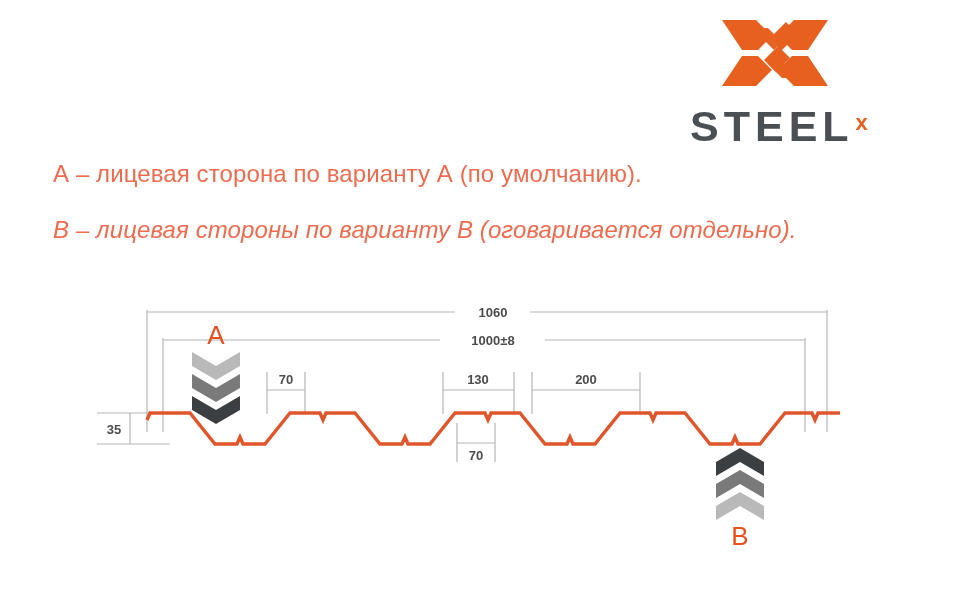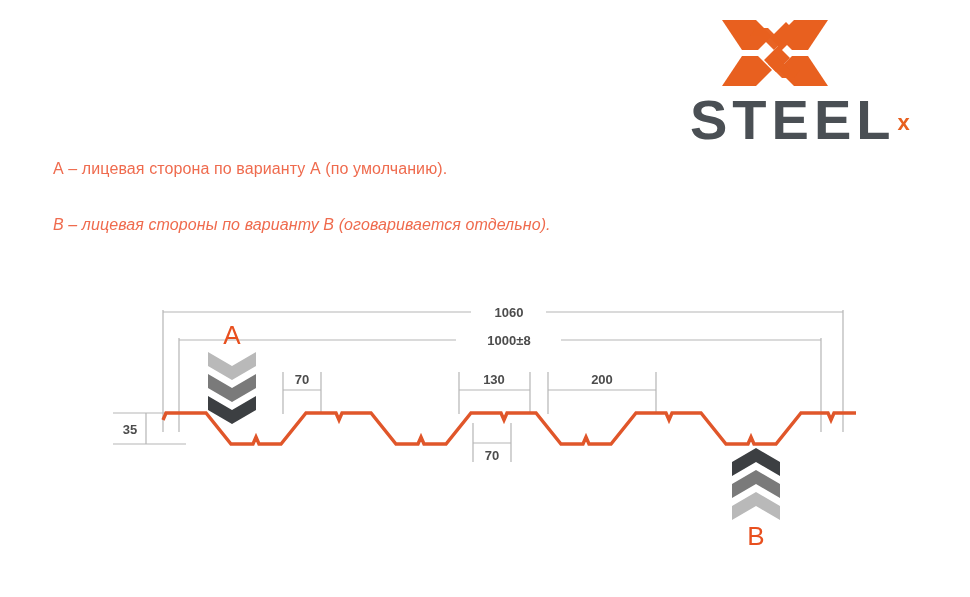--- a/index.html
+++ b/index.html
@@ -12,38 +12,38 @@
   .stage{position:absolute;left:0;top:0;width:970px;height:597px;}
 
   
   .logo{position:absolute;left:690px;top:14px;width:250px;height:130px;}
   .logo-mark{position:absolute;left:30px;top:0px;width:110px;height:78px;}
   .logo-word{
     position:absolute;left:0px;top:92px;width:250px;height:42px;
     display:flex;align-items:flex-end;justify-content:flex-start;
   }
   .logo-steel{
-    font-size:56px;font-weight:bold;letter-spacing:5px;
+    font-size:43px;font-weight:bold;letter-spacing:5px;
     color:#4a4f54;line-height:1;font-family:"Liberation Sans","DejaVu Sans",sans-serif;
   }
   .logo-sup{
     font-size:22px;font-weight:bold;color:#e8601f;line-height:1;
     position:relative;top:-14px;left:2px;
   }
 
   
   .caption{
     position:absolute;left:53px;
-    font-size:16px;color:#ef6b4e;white-space:nowrap;letter-spacing:0.1px;
+    font-size:24px;color:#ef6b4e;white-space:nowrap;letter-spacing:0.1px;
   }
   .caption.l1{top:160px;}
   .caption.l2{top:216px;font-style:italic;}
 
   
-  .drawing{position:absolute;left:16px;top:280px;width:866px;height:290px;text-align:right;}
+  .drawing{position:absolute;left:0px;top:280px;width:866px;height:290px;text-align:right;}
   .drawing svg{display:block;}
 
   .dimtxt{
     font-family:"Liberation Sans","DejaVu Sans",sans-serif;
     font-size:13px;font-weight:bold;fill:#4c4c4c;
   }
   .ablabel{
     font-family:"Liberation Sans","DejaVu Sans",sans-serif;
     font-size:26px;fill:#e8501f;
   }

